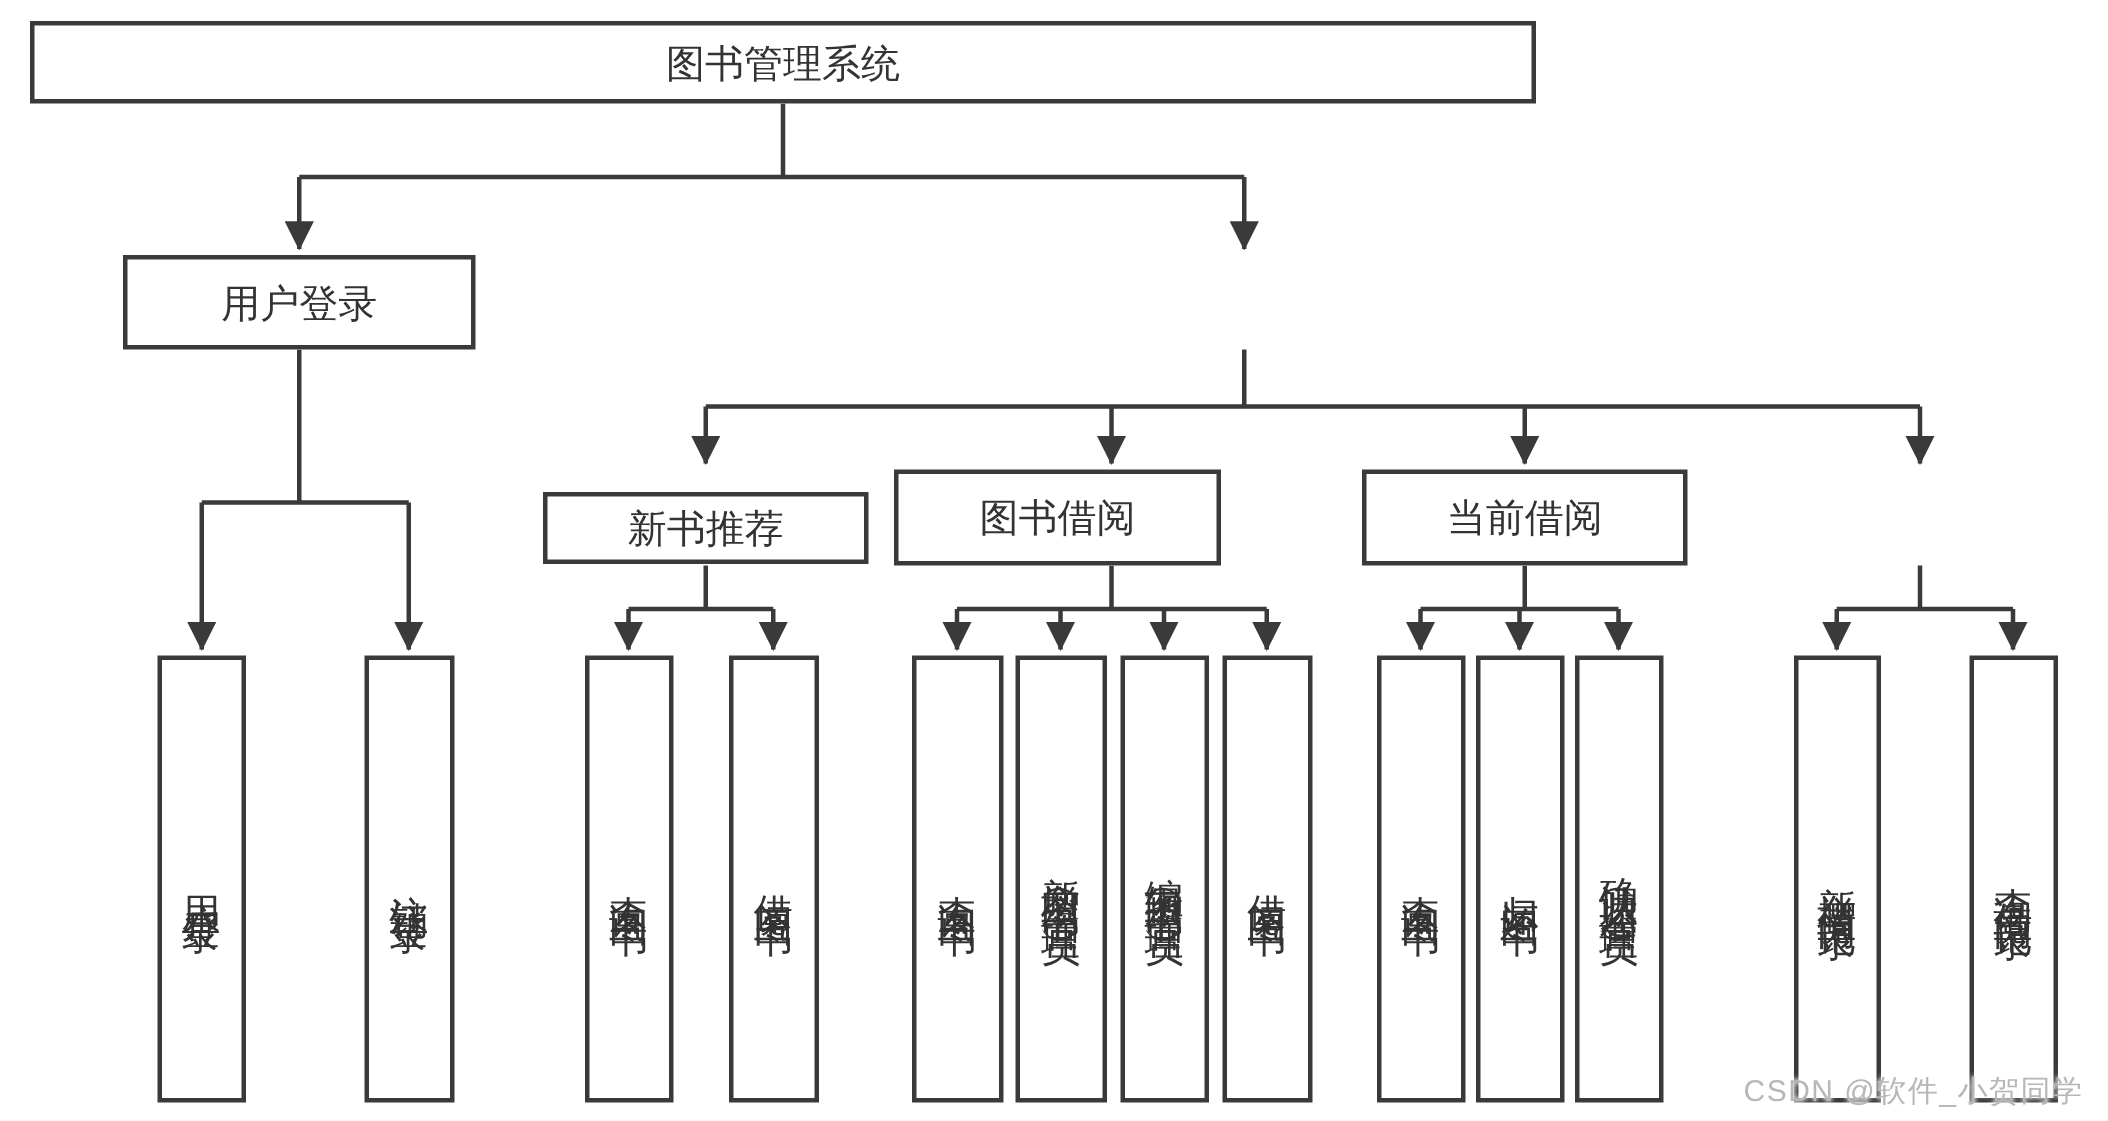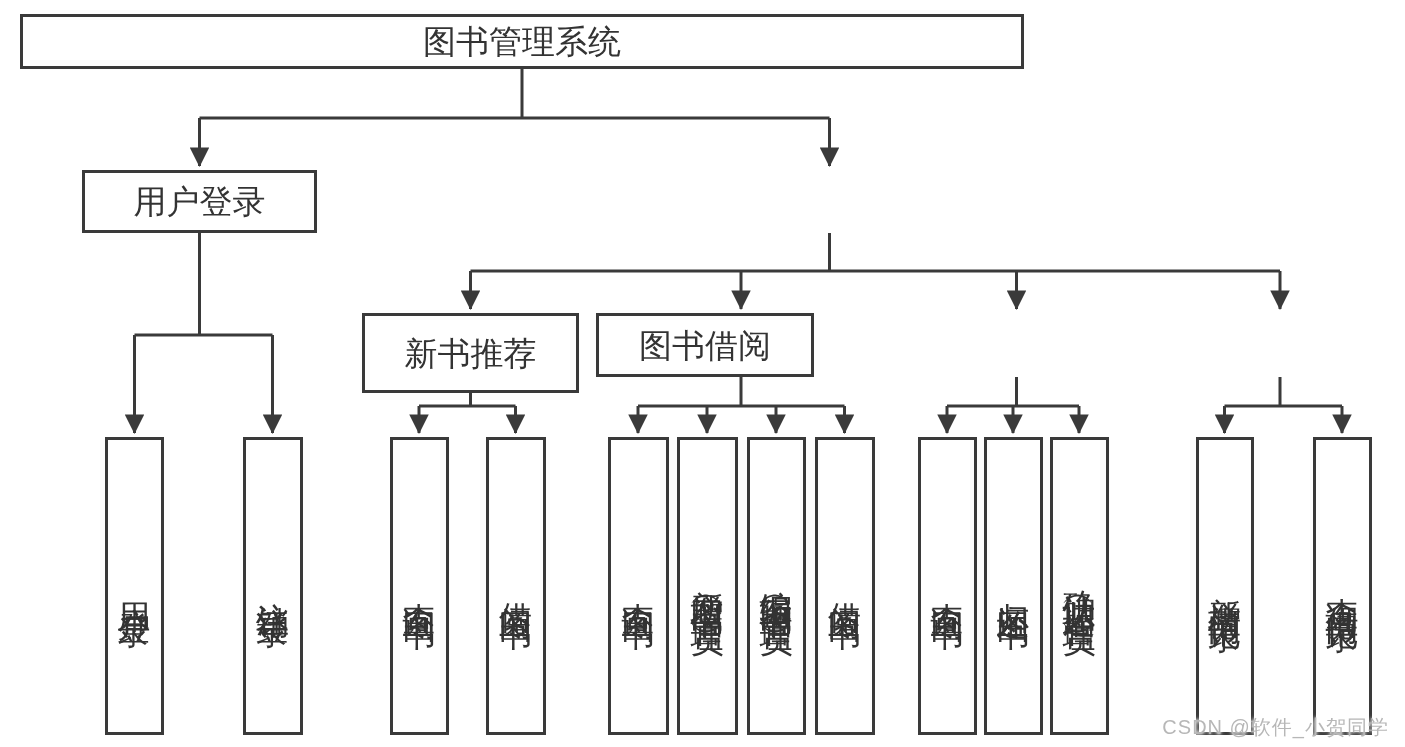--- a/index.html
+++ b/index.html
@@ -17,21 +17,21 @@
     color:var(--text);
     overflow:hidden;
   }
   .wires{position:absolute;left:0;top:0;width:1405px;height:747px;}
   .box{
     position:absolute;
     box-sizing:border-box;
     border:3px solid var(--line);
     background:var(--background);
     display:flex;align-items:center;justify-content:center;
-    font-size:33px;
+    font-size:26px;
     line-height:1;
     z-index:2;
   }
   .vbox span{
     writing-mode:vertical-rl;
     text-orientation:mixed;
     letter-spacing:5px;
     white-space:nowrap;
   }
   .watermark{
@@ -92,25 +92,28 @@
   </svg>
 
   <div class="box" style="left:20px;top:14px;width:1004px;height:55px">
     <span>图书管理系统</span>
   </div>
 
   <div class="box" style="left:82px;top:170px;width:235px;height:63px">
     <span>用户登录</span>
   </div>
 
-  <div class="box" style="left:362px;top:313px;width:217px;height:80px">
+  <div class="box" style="left:362px;top:328px;width:217px;height:48px">
     <span>新书推荐</span>
   </div>
   <div class="box" style="left:596px;top:313px;width:218px;height:64px">
     <span>图书借阅</span>
+  </div>
+  <div class="box" style="left:908px;top:313px;width:217px;height:64px">
+    <span>当前借阅</span>
   </div>
 
   <div class="box vbox" style="left:105px;top:437px;width:59px;height:298px">
     <span>用户登录</span>
   </div>
   <div class="box vbox" style="left:243px;top:437px;width:60px;height:298px">
     <span>注销登录</span>
   </div>
 
   <div class="box vbox" style="left:390px;top:437px;width:59px;height:298px">

